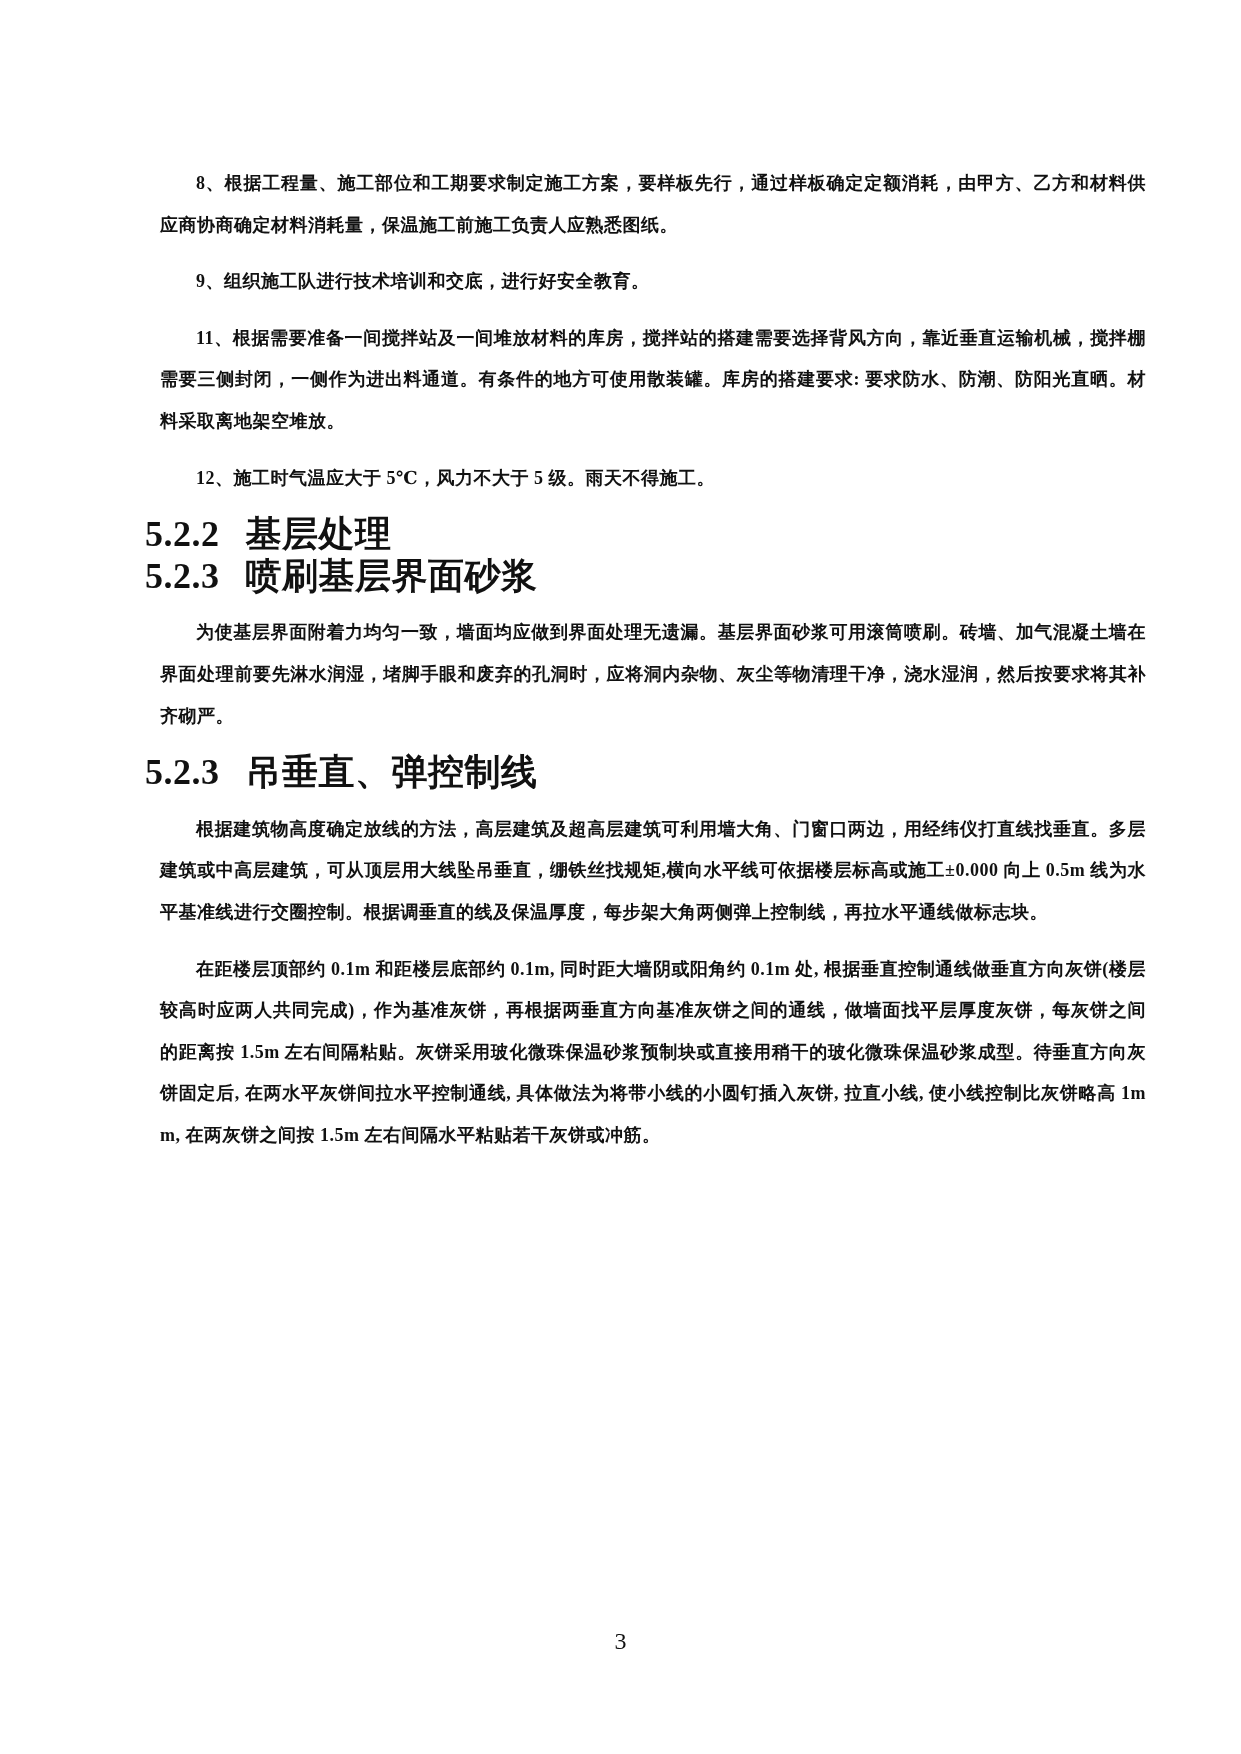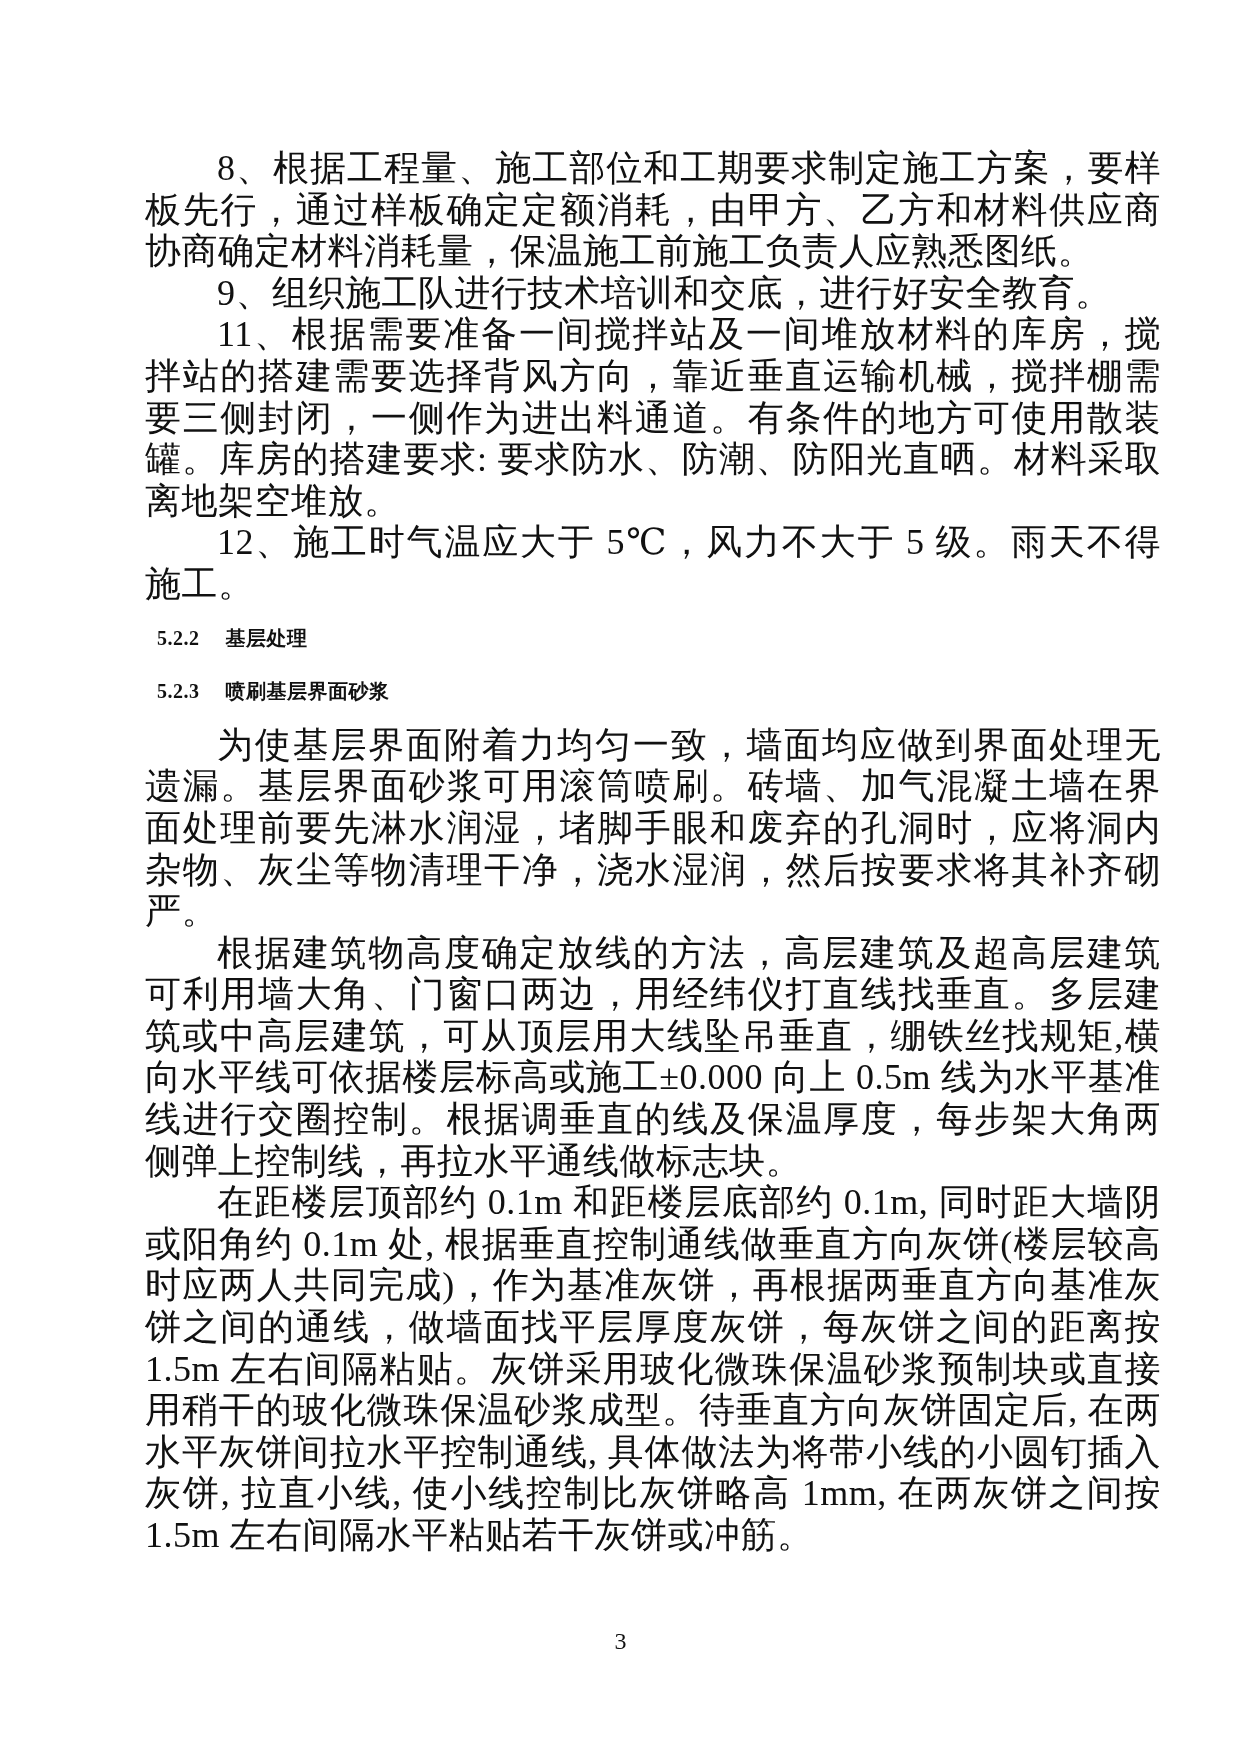--- a/index.html
+++ b/index.html
@@ -16,33 +16,33 @@
     font-family: "Liberation Serif", "DejaVu Serif", serif;
     overflow: hidden;
   }
   .content {
     position: absolute;
     left: 145px;
     top: 148px;
     width: 1016px;
   }
   .para {
-    margin: 0;
-    font-size: 36px;
+    margin: 15px;
+    font-size: 18px;
     line-height: 41.6px;
     text-align: justify;
     text-justify: inter-character;
     text-indent: 2em;
-    font-weight: normal;
+    font-weight: bold;
     letter-spacing: 0.5px;
     word-break: break-all;
   }
   .heading {
-    margin: 12px;
-    font-size: 20px;
+    margin: 0;
+    font-size: 36px;
     line-height: 41.6px;
     font-weight: bold;
     text-indent: 0;
     letter-spacing: 0.5px;
   }
   .heading .hnum {
     display: inline-block;
     margin-right: 26px;
     font-family: "Liberation Serif", "DejaVu Serif", serif;
   }
@@ -62,17 +62,18 @@
 
 <main class="page">
   <section class="content">
       <p class="para">8、根据工程量、施工部位和工期要求制定施工方案，要样板先行，通过样板确定定额消耗，由甲方、乙方和材料供应商协商确定材料消耗量，保温施工前施工负责人应熟悉图纸。</p>
       <p class="para">9、组织施工队进行技术培训和交底，进行好安全教育。</p>
       <p class="para">11、根据需要准备一间搅拌站及一间堆放材料的库房，搅拌站的搭建需要选择背风方向，靠近垂直运输机械，搅拌棚需要三侧封闭，一侧作为进出料通道。有条件的地方可使用散装罐。库房的搭建要求: 要求防水、防潮、防阳光直晒。材料采取离地架空堆放。</p>
       <p class="para">12、施工时气温应大于 5℃，风力不大于 5 级。雨天不得施工。</p>
       <h2 class="heading"><span class="hnum">5.2.2</span><span>基层处理</span></h2>
       <h2 class="heading"><span class="hnum">5.2.3</span><span>喷刷基层界面砂浆</span></h2>
       <p class="para">为使基层界面附着力均匀一致，墙面均应做到界面处理无遗漏。基层界面砂浆可用滚筒喷刷。砖墙、加气混凝土墙在界面处理前要先淋水润湿，堵脚手眼和废弃的孔洞时，应将洞内杂物、灰尘等物清理干净，浇水湿润，然后按要求将其补齐砌严。</p>
+      <h2 class="heading"><span class="hnum">5.2.3</span><span>吊垂直、弹控制线</span></h2>
       <p class="para">根据建筑物高度确定放线的方法，高层建筑及超高层建筑可利用墙大角、门窗口两边，用经纬仪打直线找垂直。多层建筑或中高层建筑，可从顶层用大线坠吊垂直，绷铁丝找规矩,横向水平线可依据楼层标高或施工±0.000 向上 0.5m 线为水平基准线进行交圈控制。根据调垂直的线及保温厚度，每步架大角两侧弹上控制线，再拉水平通线做标志块。</p>
       <p class="para">在距楼层顶部约 0.1m 和距楼层底部约 0.1m, 同时距大墙阴或阳角约 0.1m 处, 根据垂直控制通线做垂直方向灰饼(楼层较高时应两人共同完成)，作为基准灰饼，再根据两垂直方向基准灰饼之间的通线，做墙面找平层厚度灰饼，每灰饼之间的距离按 1.5m 左右间隔粘贴。灰饼采用玻化微珠保温砂浆预制块或直接用稍干的玻化微珠保温砂浆成型。待垂直方向灰饼固定后, 在两水平灰饼间拉水平控制通线, 具体做法为将带小线的小圆钉插入灰饼, 拉直小线, 使小线控制比灰饼略高 1mm, 在两灰饼之间按 1.5m 左右间隔水平粘贴若干灰饼或冲筋。</p>
     </section>
   <footer class="page-number">3</footer>
 </main>
 
 </body></html>

